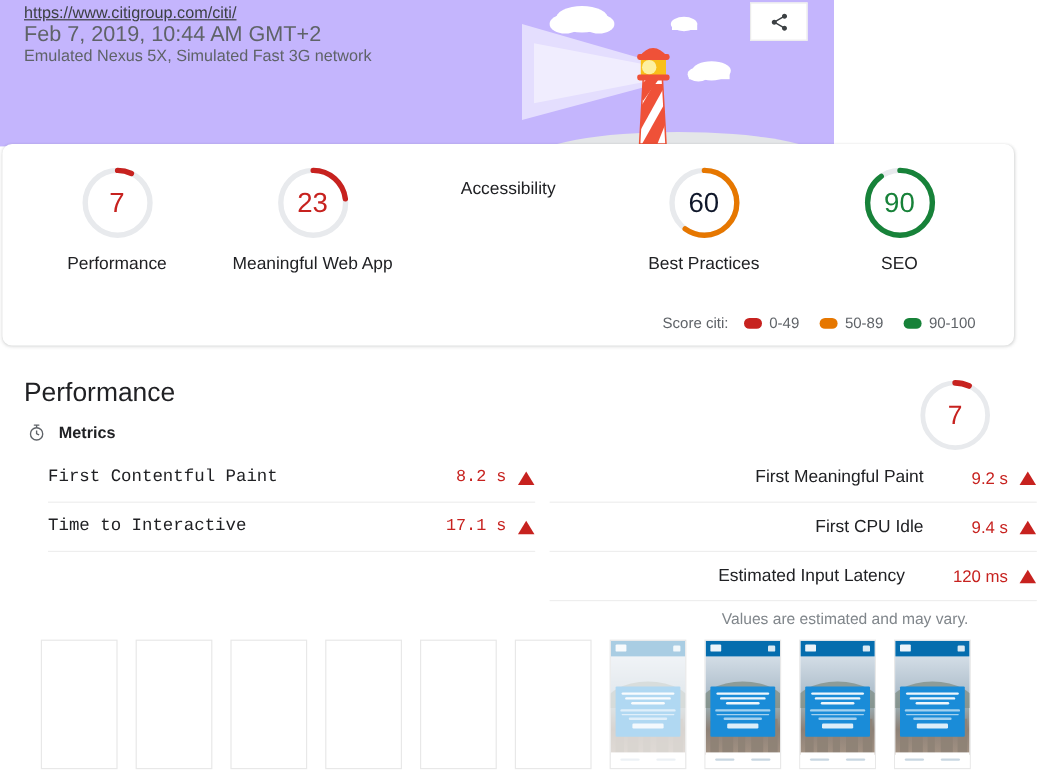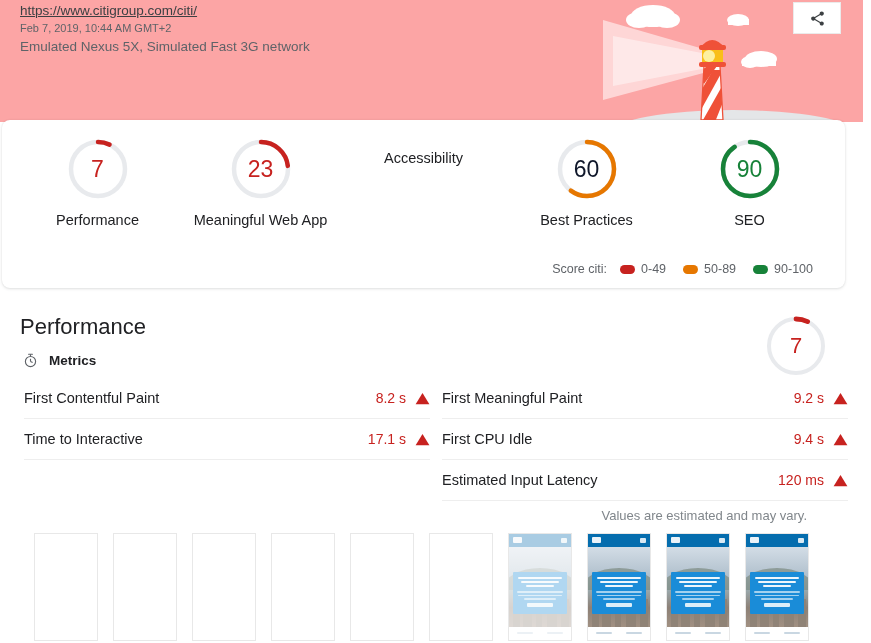--- a/index.html
+++ b/index.html
@@ -8,37 +8,37 @@
     width: 871px; height: 643px;
     font-family: "Liberation Sans", sans-serif;
     background: #ffffff;
     color: #202124;
     overflow: hidden;
     position: relative;
   }
 
   
   #header-banner {
-    position: absolute; left: 0; top: 0; width: 863px; height: 122px;
-    background: #fca5a5;
+    position: absolute; left: 0; top: 0; width: 695px; height: 122px;
+    background: #c4b5fd;
     overflow: hidden;
   }
   #header-meta {
     position: absolute; left: 20px; top: 2px; z-index: 5;
   }
   #report-url {
     display: block;
     font-size: 13.5px;
     color: #3c4043;
     text-decoration: underline;
     line-height: 18px;
     cursor: pointer;
   }
   #report-timestamp {
-    display: block; font-size: 11px; color: #5f6368; line-height: 17px;
+    display: block; font-size: 18px; color: #5f6368; line-height: 17px;
   }
   #report-environment {
     display: block; font-size: 13.5px; color: #5f6368; line-height: 19px;
   }
 
   
   #lighthouse-illustration {
     position: absolute; right: 0; top: 0; width: 260px; height: 122px;
   }
 
@@ -105,22 +105,22 @@
     position: absolute; left: 22px; top: 52px;
     display: flex; align-items: center; gap: 10px;
   }
   #metrics-heading-label { font-size: 13.5px; font-weight: bold; color: #202124; }
 
   #metrics-grid {
     position: absolute; left: 0; top: 78px; width: 871px;
     display: flex;
   }
   .metrics-column { width: 406px; }
-  #metrics-column-left { margin-left: 24px; margin-right: 12px; }
-  #metrics-column-right { margin-left: 0px; }
+  #metrics-column-left { margin-left: 40px; margin-right: 12px; font-family: Liberation Mono, monospace; }
+  #metrics-column-right { margin-left: 0px; text-align: right; }
   .metric-row {
     display: flex; align-items: center;
     height: 41px;
     border-bottom: 1px solid #eeeeee;
     cursor: pointer;
   }
   .metric-name { flex: 1; font-size: 14.5px; color: #202124; }
   .metric-value { font-size: 14px; margin-right: 9px; white-space: nowrap; padding-left: 40px; }
   .metric-icon { width: 15px; height: 15px; display: block; }
 

